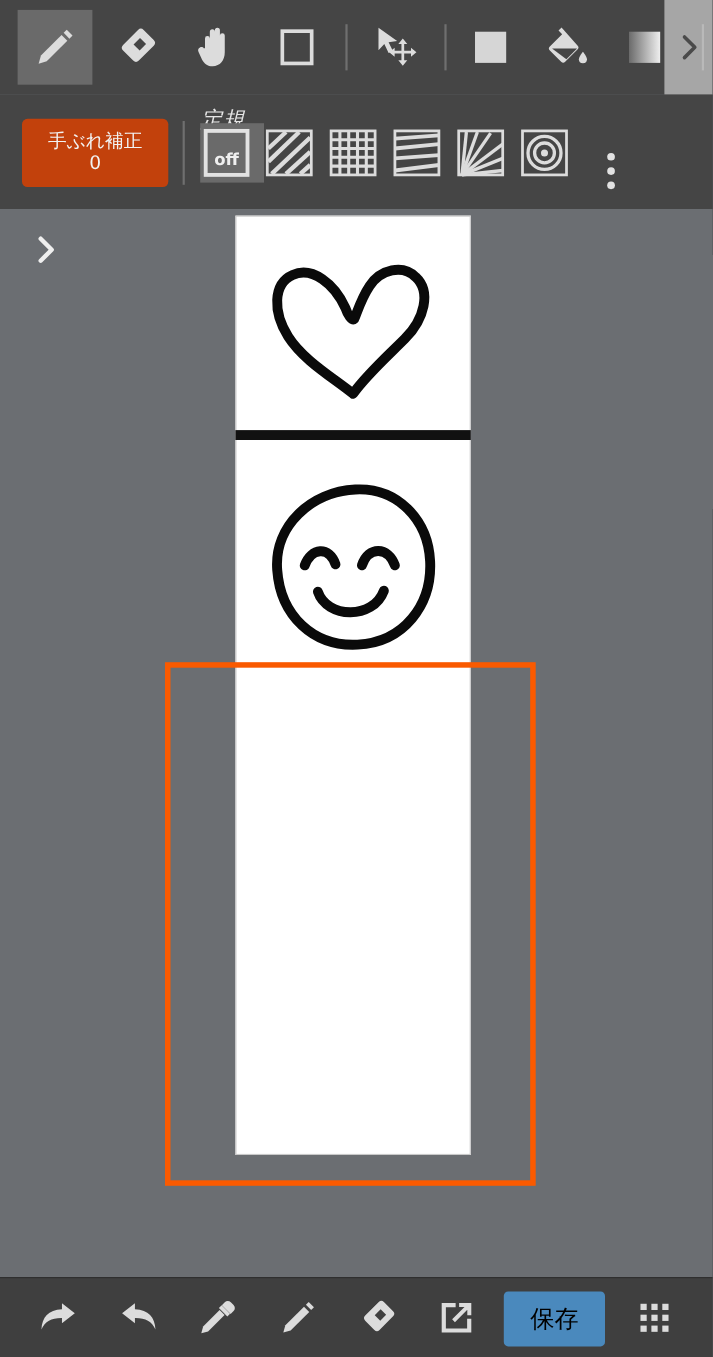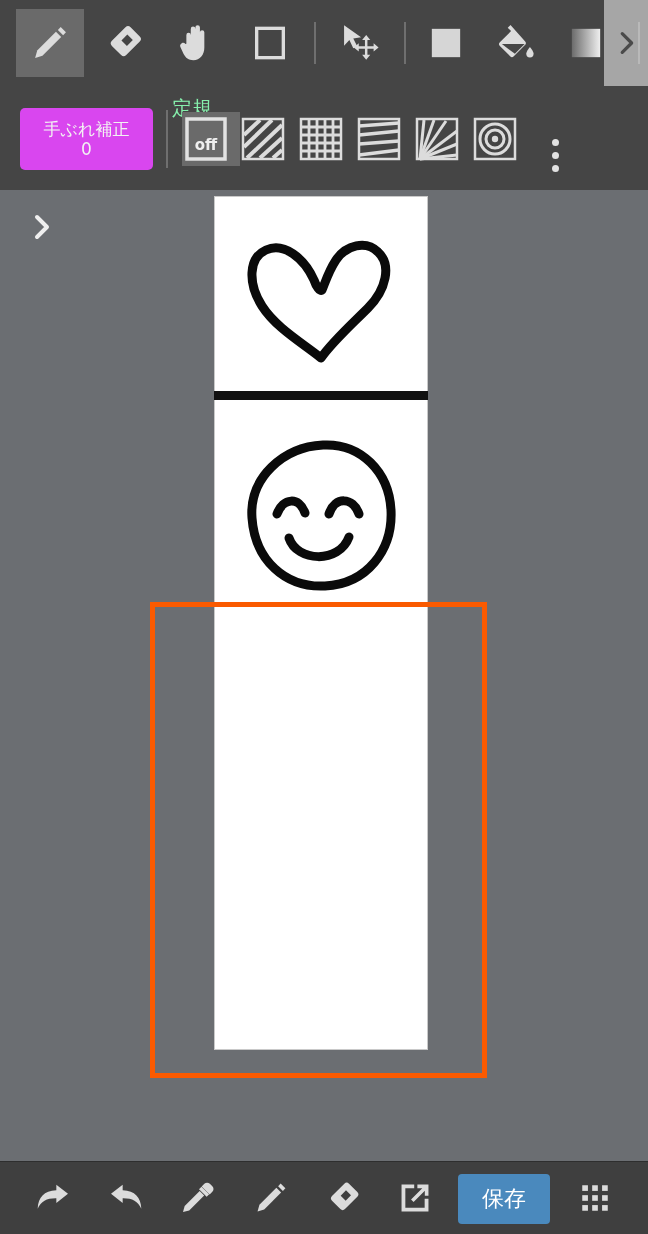--- a/index.html
+++ b/index.html
@@ -67,42 +67,43 @@
     position: absolute;
     left: 0; top: 86px;
     width: 648px;
     height: 104px;
     background: #454545;
   }
   #stabilizer-button {
     position: absolute;
     left: 20px; top: 108px;
     width: 133px; height: 62px;
-    background: #d946ef;
+    background: #c2410c;
     border-radius: 5px;
     display: flex;
     flex-direction: column;
     align-items: center;
     justify-content: center;
     color: #f2f2f2;
   }
   #stabilizer-label { font-size: 17px; line-height: 20px; }
   #stabilizer-value { font-size: 17px; line-height: 20px; }
   #options-sep {
     position: absolute;
     left: 166px; top: 110px;
     width: 2px; height: 58px;
     background: #6f6f6f;
   }
   #ruler-label {
     position: absolute;
-    left: 172px; top: 95px;
+    left: 182px; top: 95px;
     font-size: 20px;
-    color: #86efac;
+    color: #e5e5e5;
     letter-spacing: 0.5px;
+    font-style: italic;
   }
   .ruler-slot {
     position: absolute;
     top: 112px;
     width: 58px; height: 54px;
     display: flex;
     align-items: center;
   }
   .ruler-slot.selected { background: #6a6a6a; }
   #ruler-more {
@@ -198,21 +199,21 @@
   }
   #save-button {
     position: absolute;
     left: 458px; top: 1174px;
     width: 92px; height: 50px;
     background: #4a89bd;
     border-radius: 4px;
     display: flex;
     align-items: center;
     justify-content: center;
-    color: #ffffff;
+    color: #000000;
     font-size: 22px;
   }
   .icon-svg { display: block; }
 </style>
 </head>
 <body>
 
 <div id="app">
 
   <div id="top-toolbar">

